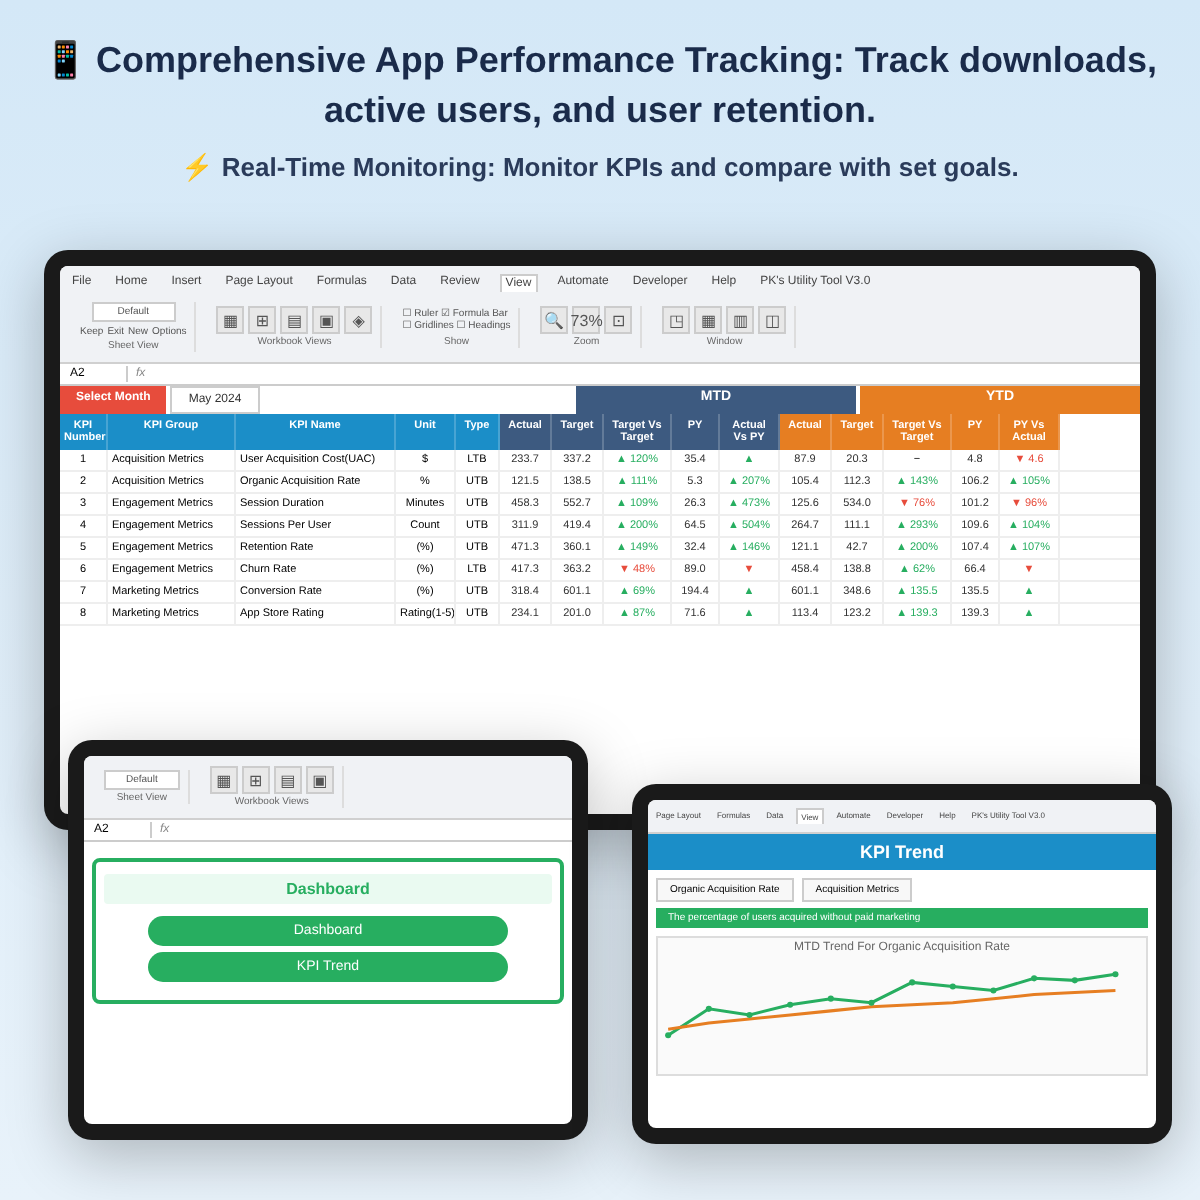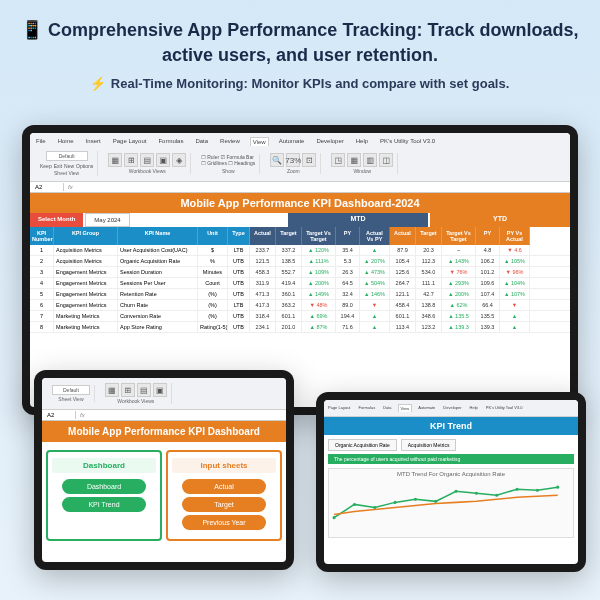--- a/index.html
+++ b/index.html
@@ -131,21 +131,20 @@
 <div class="tool-icon">◫</div>
 </div>
 <div class="tool-label">Window</div>
 </div>
 </div>
 </div>
 <div class="formula-bar">
 <span class="cell-ref">A2</span>
 <span class="fx">fx</span>
 </div>
-<div class="dash-title">Mobile App Performance KPI Dashboard-2024</div>
 <div class="controls">
 <div class="month-sel">Select Month</div>
 <div class="month-val">May 2024</div>
 <div style="flex:1"></div>
 <div class="mtd-hdr" style="flex:0 0 140px">MTD</div>
 <div class="ytd-hdr" style="flex:0 0 140px">YTD</div>
 </div>
 <div class="headers">
 <div class="col-hdr" style="width:24px">KPI Number</div>
 <div class="col-hdr" style="width:64px">KPI Group</div>
@@ -320,32 +319,25 @@
 <div class="tool-icon">▣</div>
 </div>
 <div class="tool-label">Workbook Views</div>
 </div>
 </div>
 </div>
 <div class="formula-bar">
 <span class="cell-ref">A2</span>
 <span class="fx">fx</span>
 </div>
-<div class="mini-dash-title">Mobile App Performance KPI Dashboard</div>
 <div class="mini-cols">
 <div class="mini-col col-dash">
 <div class="mini-col-title">Dashboard</div>
 <div class="mini-btn">Dashboard</div>
 <div class="mini-btn">KPI Trend</div>
-</div>
-<div class="mini-col col-input">
-<div class="mini-col-title">Input sheets</div>
-<div class="mini-btn">Actual</div>
-<div class="mini-btn">Target</div>
-<div class="mini-btn">Previous Year</div>
 </div>
 </div>
 </div>
 </div>
 
 <div class="device tablet2">
 <div class="screen">
 <div class="ribbon" style="font-size:4px;padding:2px">
 <div class="tabs" style="gap:4px">
 <span class="tab">Page Layout</span>

